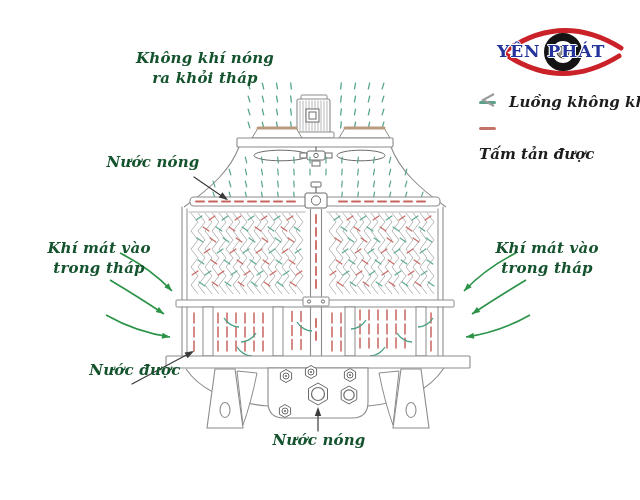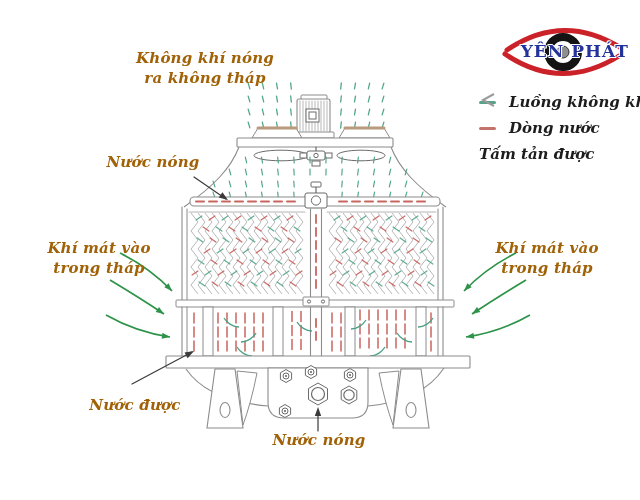--- a/index.html
+++ b/index.html
@@ -1,29 +1,29 @@
 <!DOCTYPE html>
 <html><head>
 <meta charset="utf-8">
 <style>
   html,body{margin:0;padding:0;background:#fff;}
   .stage{position:relative;width:640px;height:500px;background:#fff;overflow:hidden;
          font-family:"DejaVu Serif",serif;}
   .stage svg{position:absolute;left:0;top:0;}
   .lbl{position:absolute;text-align:center;font-style:italic;font-weight:700;
-       font-size:15px;line-height:20px;color:#a16207;letter-spacing:.2px;}
+       font-size:15px;line-height:20px;color:#14532d;letter-spacing:.2px;}
   .lbl span{display:block;}
   .legend{position:absolute;left:479px;top:92px;}
   .legend-row{display:flex;align-items:center;height:20px;margin-bottom:6px;}
   .lg-marker{width:17px;height:3px;border-radius:2px;margin-right:13px;flex:0 0 auto;}
   .lg-chevron{width:17px;height:16px;margin-right:13px;flex:0 0 auto;}
   .lg-text{font-style:italic;font-weight:700;font-size:15px;color:#1d1d1d;white-space:nowrap;}
   .logo{position:absolute;left:497px;top:10px;width:132px;height:74px;}
   .logo svg{position:absolute;left:0;top:0;}
-  .logo-text{position:absolute;left:0;top:31px;width:132px;text-align:right;
+  .logo-text{position:absolute;left:0;top:31px;width:132px;text-align:left;
      font-weight:700;font-size:17px;letter-spacing:1px;font-style:normal;
      text-shadow:1px 0 0 #fff,-1px 0 0 #fff,0 1px 0 #fff,0 -1px 0 #fff,1px 1px 0 #fff,-1px -1px 0 #fff;}
 </style>
 </head>
 <body>
 
 <div class="stage">
 
   <svg id="tower-svg" width="640" height="500" viewBox="0 0 640 500">
       <line x1="249" y1="83" x2="249" y2="89" stroke="#4aa184" stroke-width="1.3" stroke-linecap="round" opacity="0.95" transform="rotate(-16.75 249 86)"></line>
@@ -441,50 +441,49 @@
     <div class="logo-text" style="color: rgb(35, 51, 155);">YÊN PHÁT</div>
   </div>
 
   <div class="legend">
     <div class="legend-row">
       <span class="lg-marker" style="background: rgb(90, 161, 137);"></span>
       <span class="lg-text">Luồng không khí</span>
     </div>
     <div class="legend-row">
       <span class="lg-marker" style="background: rgb(196, 115, 107);"></span>
-      <span class="lg-text">Dòng nước</span>
     </div>
     <div class="legend-row">
       <svg class="lg-chevron" viewBox="0 0 17 16">
         <polyline points="15,2 4,8 15,14" fill="none" stroke="#9a9a9a" stroke-width="2"></polyline>
       </svg>
       <span class="lg-text">Tấm tản được</span>
     </div>
   </div>
 
   <div class="lbl" style="left:115px;top:48px;width:180px;">
     <span>Không khí nóng</span>
-    <span>ra không tháp</span>
+    <span>ra khỏi tháp</span>
   </div>
 
   <div class="lbl" style="left:103px;top:152px;width:100px;">
     <span>Nước nóng</span>
   </div>
 
   <div class="lbl" style="left:38px;top:238px;width:122px;">
     <span>Khí mát vào</span>
     <span>trong tháp</span>
   </div>
 
   <div class="lbl" style="left:486px;top:238px;width:122px;">
     <span>Khí mát vào</span>
     <span>trong tháp</span>
   </div>
 
-  <div class="lbl" style="left:84px;top:395px;width:102px;">
+  <div class="lbl" style="left:84px;top:360px;width:102px;">
     <span>Nước được</span>
   </div>
 
   <div class="lbl" style="left:253px;top:430px;width:132px;">
     <span>Nước nóng</span>
   </div>
 
 </div>
 
 </body></html>

